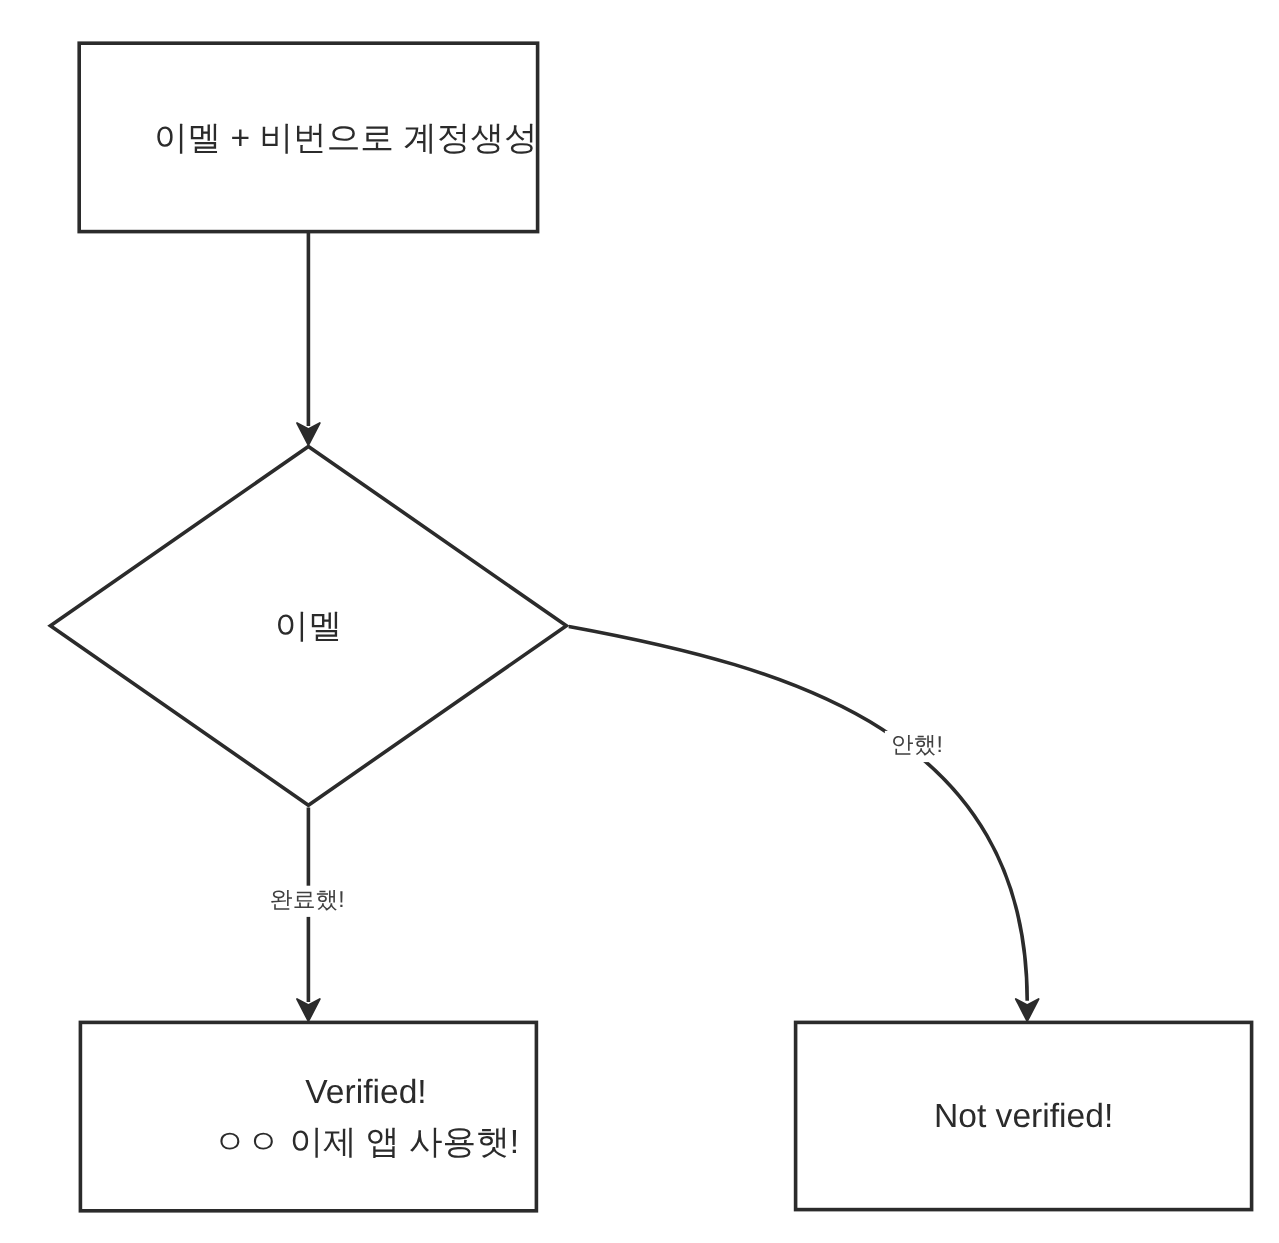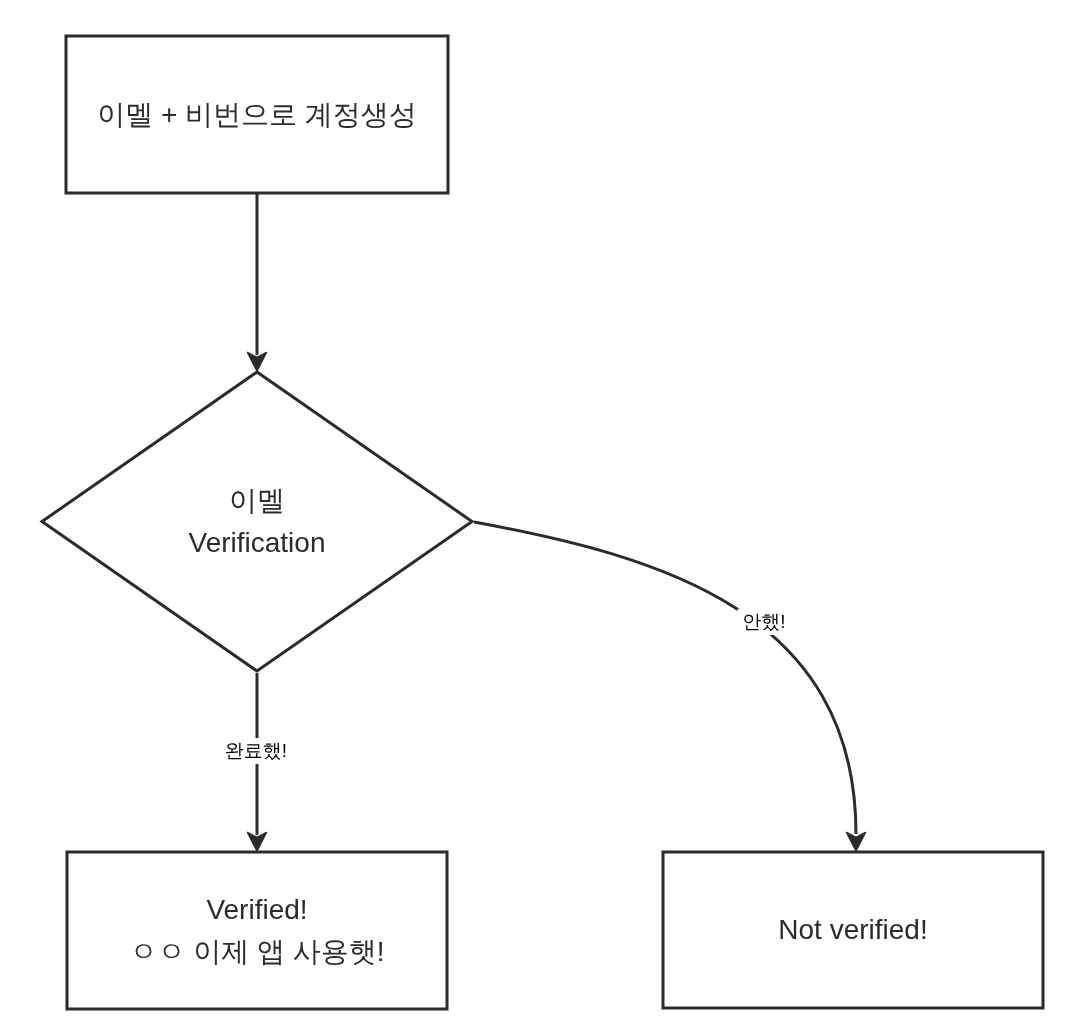--- a/index.html
+++ b/index.html
@@ -32,21 +32,21 @@
     line-height: 1.5;
     color: #2b2b2b;
   }
   .edge-label {
     position: absolute;
     transform: translate(-50%, -50%);
     background: #ffffff;
     padding: 2px 5px;
     font-size: 19px;
     line-height: 1.15;
-    color: #000000;
+    color: #404040;
     white-space: nowrap;
   }
 </style>
 </head>
 <body>
 
 <div class="canvas">
 
   <svg width="1066" height="1036" viewBox="0 0 1066 1036">
 
@@ -67,30 +67,29 @@
 
     <rect x="66" y="36" width="382" height="157" fill="#ffffff" stroke="#2b2b2b" stroke-width="3"></rect>
 
     <polygon points="257,372 472,521.5 257,671 42,521.5" fill="#ffffff" stroke="#2b2b2b" stroke-width="3"></polygon>
 
     <rect x="67" y="852" width="380" height="157" fill="#ffffff" stroke="#2b2b2b" stroke-width="3"></rect>
 
     <rect x="663" y="852" width="380" height="156" fill="#ffffff" stroke="#2b2b2b" stroke-width="3"></rect>
   </svg>
 
-  <div class="node-text" style="left:66px; top:36px; width:382px; height:157px;">
+  <div class="node-text" style="left:66px; top:36px; width:382px; height:157px;align-items:flex-end;">
     <div>이멜 + 비번으로 계정생성</div>
   </div>
 
   <div class="node-text" style="left:112px; top:436px; width:290px; height:171px;">
     <div>이멜</div>
-    <div>Verification</div>
   </div>
 
-  <div class="node-text" style="left:67px; top:852px; width:380px; height:157px;">
+  <div class="node-text" style="left:67px; top:852px; width:380px; height:157px;padding-left:48px;">
     <div>Verified!</div>
     <div>ㅇㅇ 이제 앱 사용햇!</div>
   </div>
 
   <div class="node-text" style="left:663px; top:852px; width:380px; height:156px;align-items:center;">
     <div>Not verified!</div>
   </div>
 
   <div class="edge-label" style="left:256px; top:751px;text-align:right;">완료했!</div>
 

